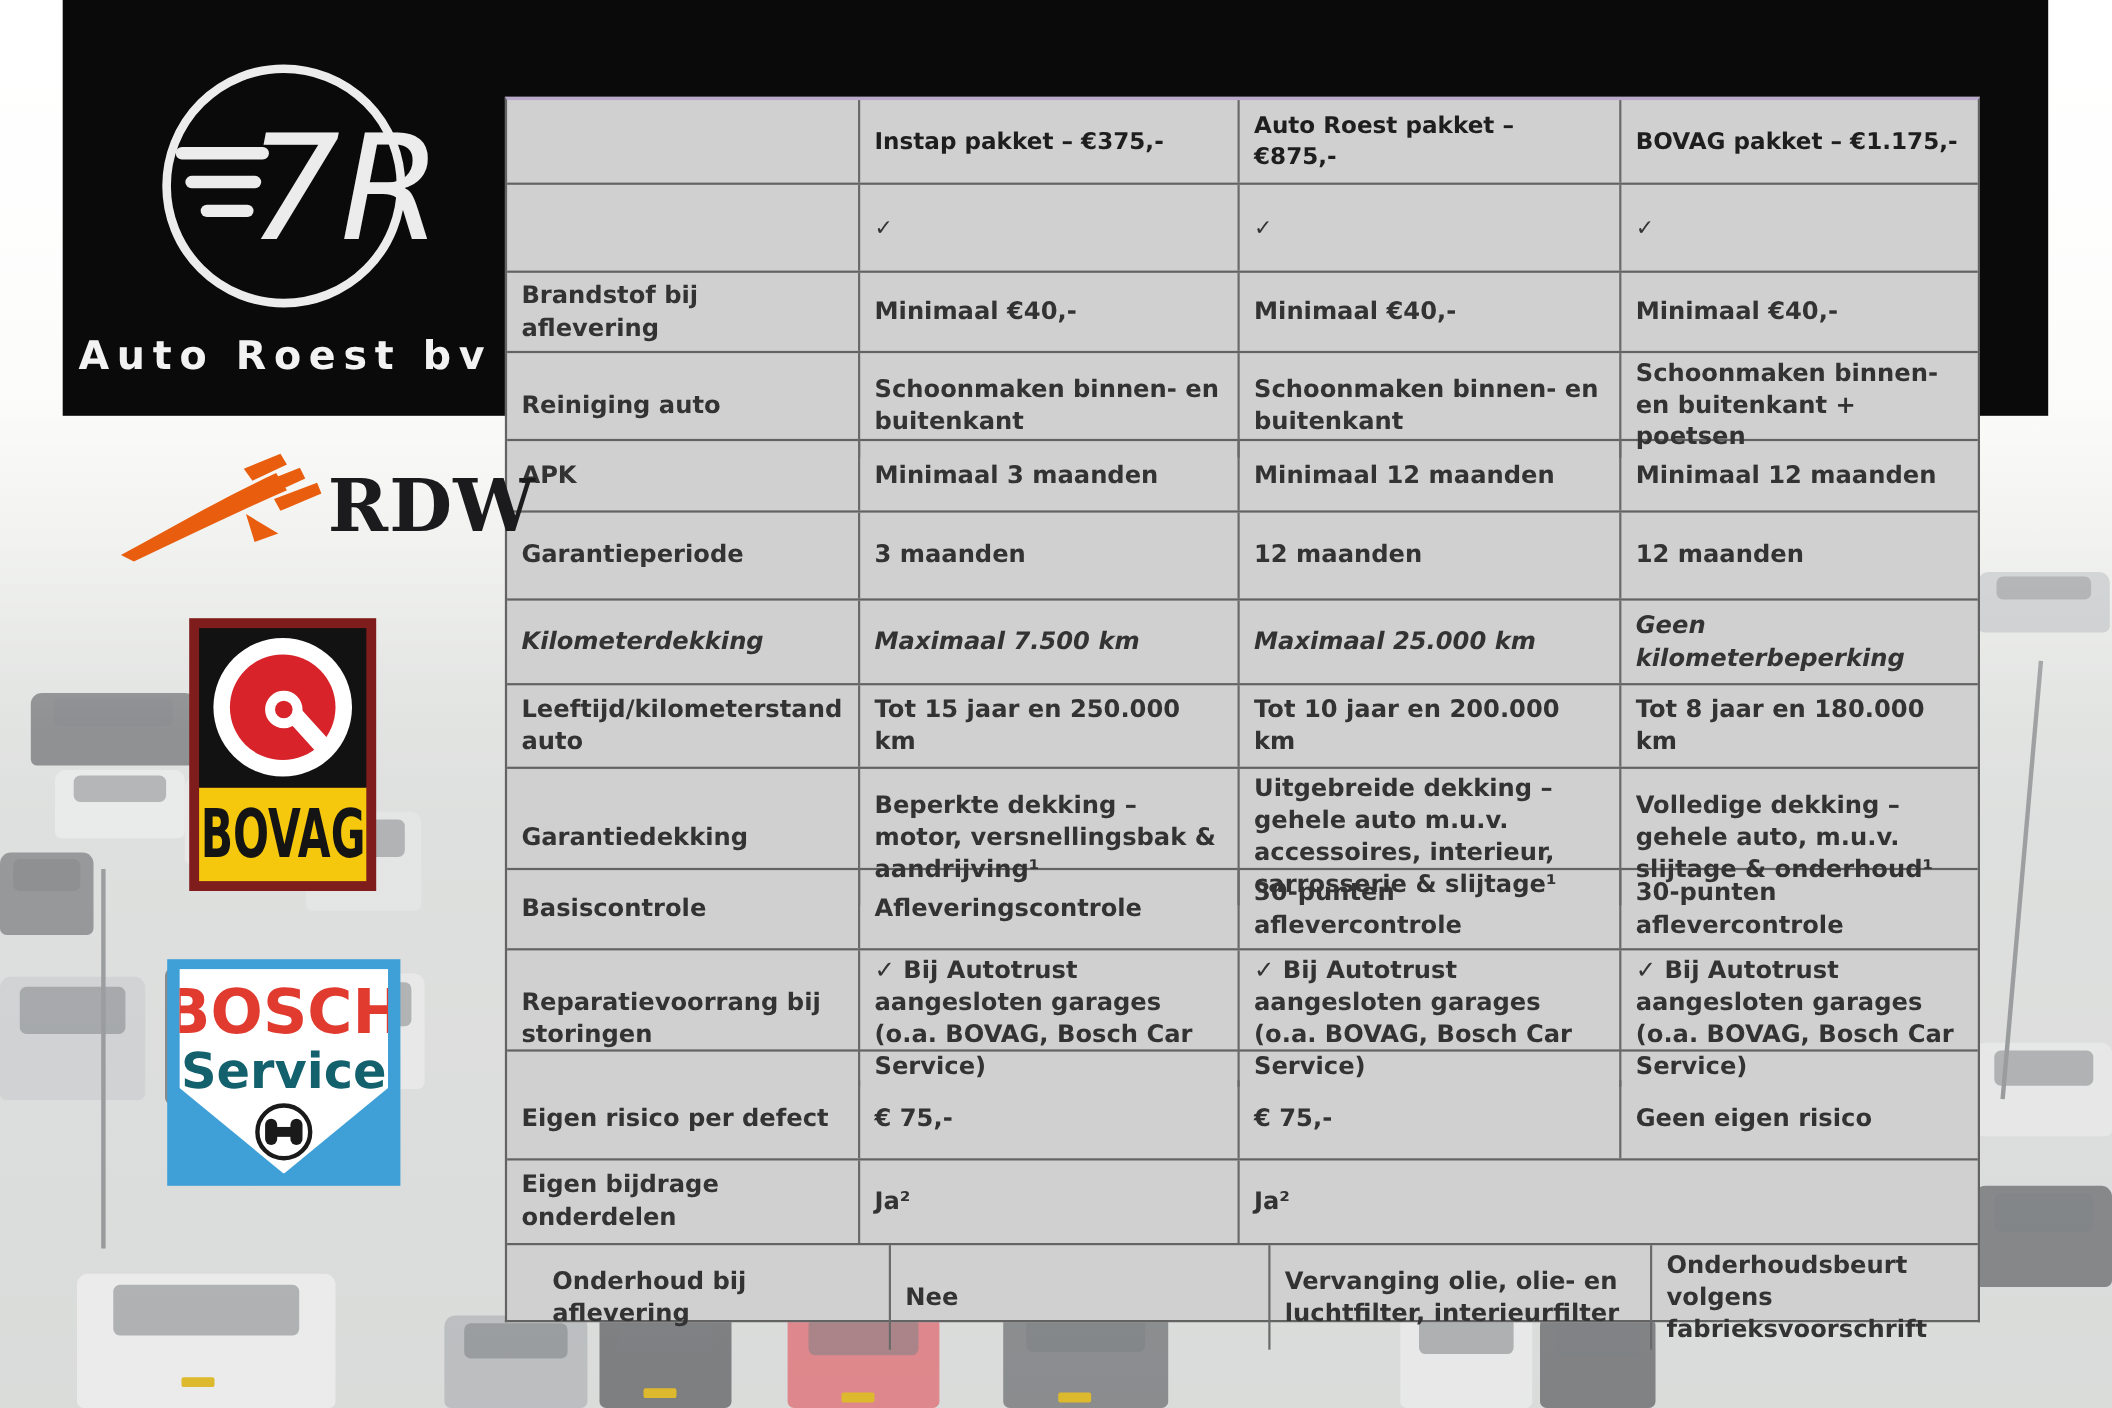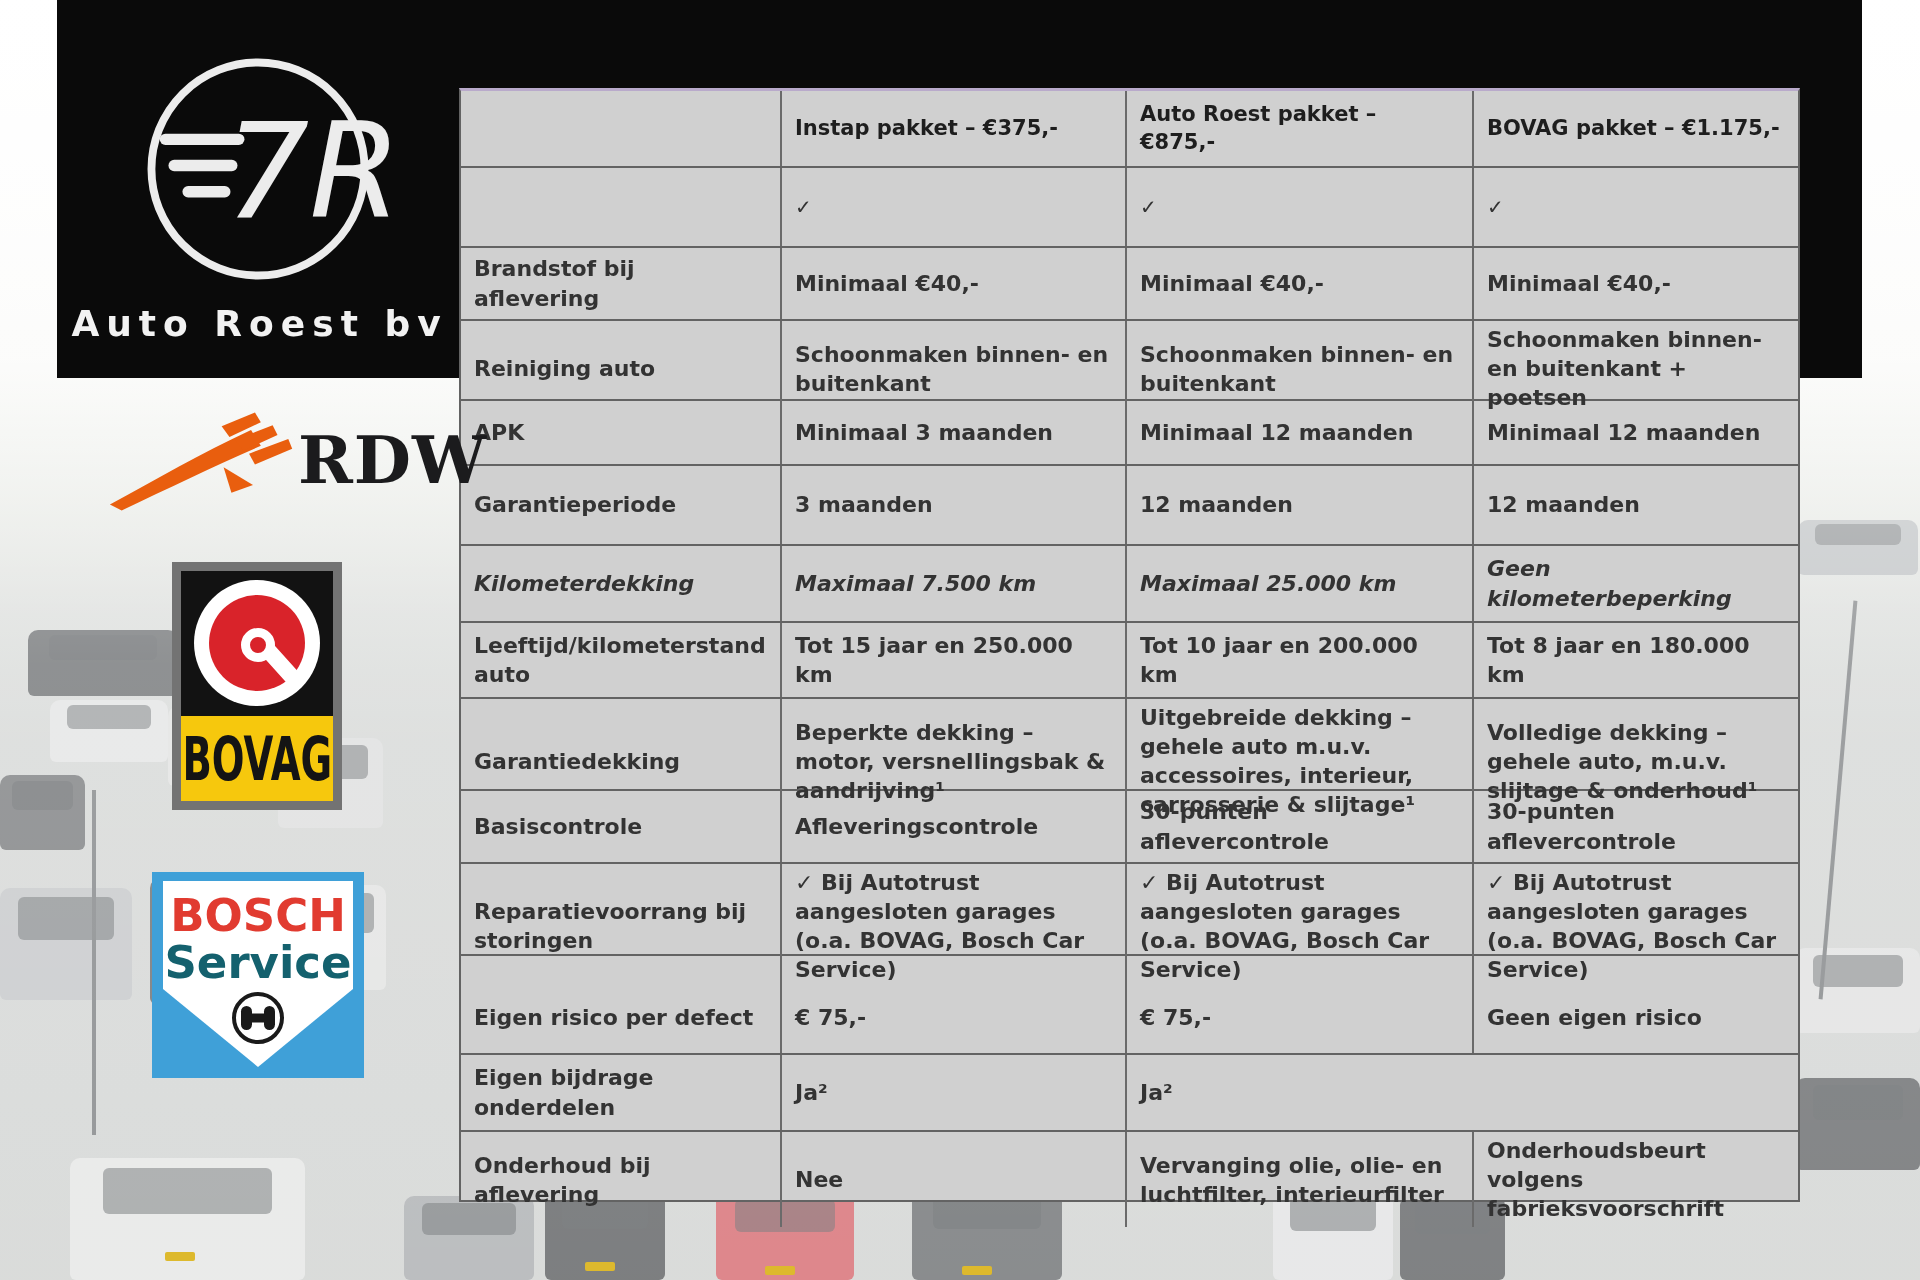--- a/index.html
+++ b/index.html
@@ -46,40 +46,40 @@
   .cell:last-child{border-right:none;}
   .hcell{font-size:21px;color:#1e1e1e;}
   .ckcell{font-size:20px;}
 
   
   .logo-rdw{position:absolute;left:106px;top:408px;z-index:7;display:flex;align-items:center;}
   .rdw-text{font-family:"DejaVu Serif","Liberation Serif",serif;font-weight:700;font-size:66px;
     color:#1b1b1d;margin-left:-4px;letter-spacing:1px;}
 
   
-  .logo-bovag{position:absolute;left:172px;top:562px;width:170px;height:248px;background:#737373;
+  .logo-bovag{position:absolute;left:172px;top:562px;width:170px;height:248px;background:#7f1d1d;
     z-index:7;box-sizing:border-box;padding:9px;display:flex;flex-direction:column;}
   .bv-top{position:relative;height:146px;background:#121212;overflow:hidden;}
   .bv-circle{position:absolute;left:50%;top:50%;width:126px;height:126px;margin:-63px 0 0 -63px;
     background:#ffffff;border-radius:50%;}
   .bv-red{position:absolute;left:50%;top:50%;width:96px;height:96px;margin:-48px 0 0 -48px;
     background:#d9232a;border-radius:50%;}
   .bv-pointer{position:absolute;left:50%;top:50%;width:16px;height:56px;margin:-4px 0 0 -2px;
     background:#ffffff;border-radius:8px;transform:rotate(-42deg);transform-origin:50% 10%;}
   .bv-hub{position:absolute;left:50%;top:50%;width:16px;height:16px;margin:-15px 0 0 -16px;
     border:9px solid #ffffff;border-radius:50%;background:#d9232a;}
   .bv-bottom{height:86px;background:#f6c80d;display:flex;align-items:center;justify-content:center;}
   .bv-word{font-weight:800;font-size:47px;color:#141414;transform:scale(.82,1.3);letter-spacing:0px;}
 
   
   .logo-bosch{position:absolute;left:152px;top:872px;width:212px;height:206px;background:#3fa0d8;z-index:7;}
   .bosch-shield{position:absolute;left:11px;right:11px;top:9px;bottom:11px;background:#ffffff;
     clip-path:polygon(0 0,100% 0,100% 58%,50% 100%,0 58%);
     display:flex;flex-direction:column;align-items:center;}
-  .bosch-word{font-weight:800;font-size:45px;color:#e13b30;margin-top:12px;line-height:1;}
+  .bosch-word{font-weight:800;font-size:56px;color:#e13b30;margin-top:12px;line-height:1;}
   .bosch-service{font-weight:700;font-size:45px;color:#14616e;margin-top:2px;line-height:1;}
 </style>
 </head>
 <body>
 
 <div class="canvas">
 
   <div class="photo">
     <div class="ph-trees-left"></div>
     <div class="ph-field"></div>
@@ -242,21 +242,21 @@
           <div class="cell">Eigen risico per defect</div>
           <div class="cell">€ 75,-</div>
           <div class="cell">€ 75,-</div>
           <div class="cell">Geen eigen risico</div>
         </div>
         <div class="trow" style="height: 77px;">
           <div class="cell">Eigen bijdrage onderdelen</div>
           <div class="cell">Ja²</div>
           <div class="cell">Ja²</div>
         </div>
-        <div class="trow" style="height: 68px;">
+        <div class="trow" style="height: 68px; padding-left: 28px;">
           <div class="cell">Onderhoud bij aflevering</div>
           <div class="cell">Nee</div>
           <div class="cell">Vervanging olie, olie- en luchtfilter, interieurfilter</div>
           <div class="cell">Onderhoudsbeurt volgens fabrieksvoorschrift</div>
         </div>
       </div>
   </div>
 
   <div class="logo-rdw">
     <svg width="196" height="104" viewBox="0 0 200 105">

